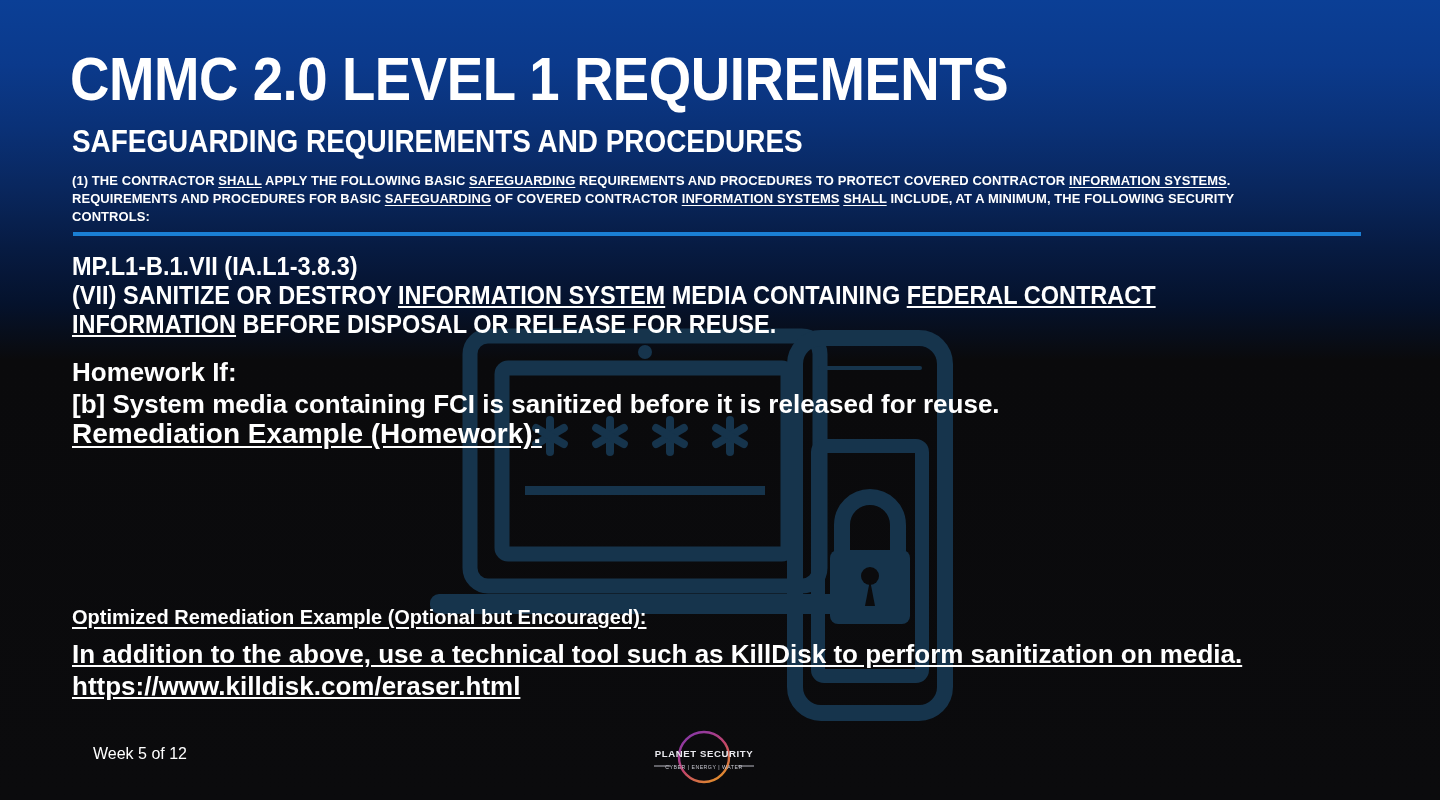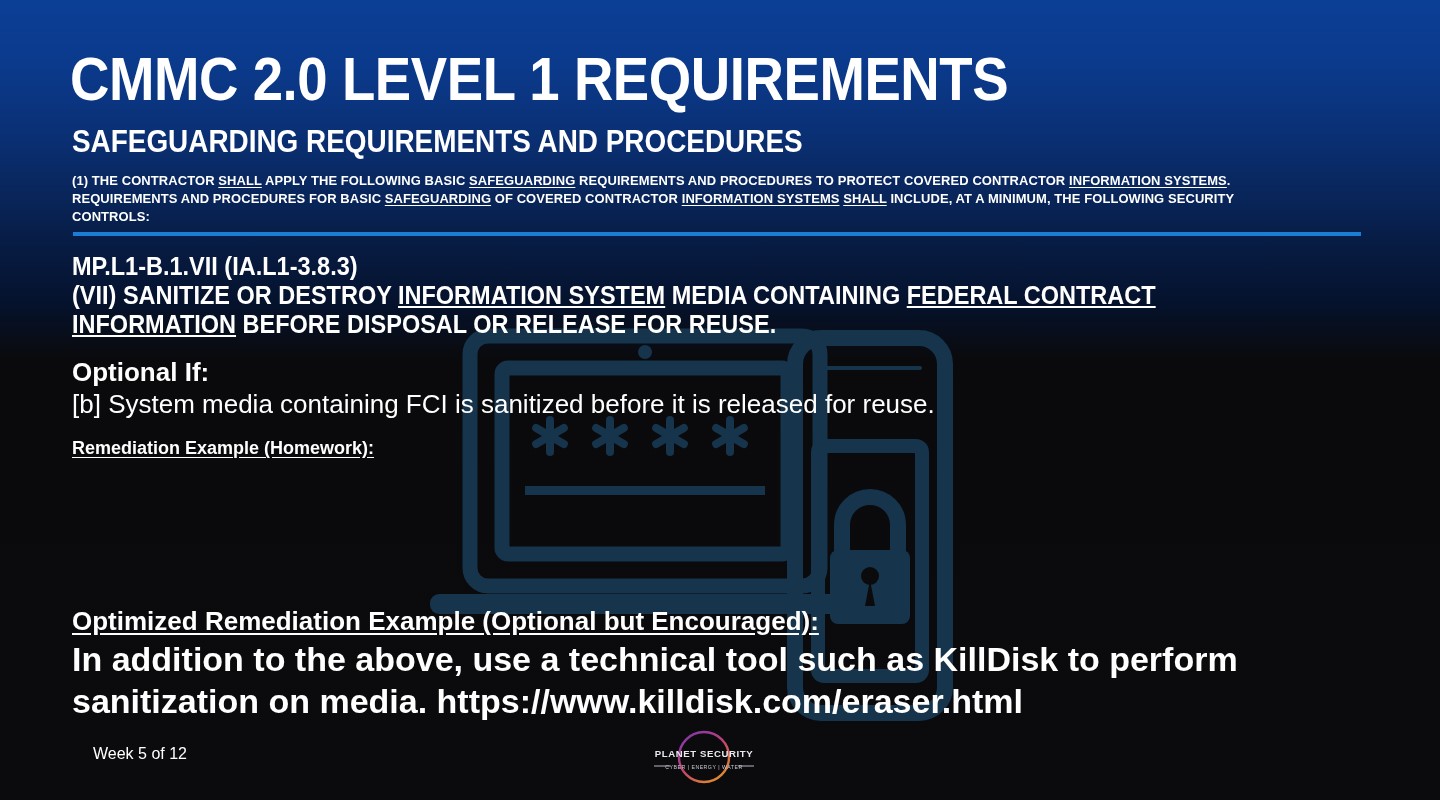--- a/index.html
+++ b/index.html
@@ -124,60 +124,61 @@
     font-size: 26px;
     font-weight: bold;
     white-space: nowrap;
   }
   #determine-body {
     position: absolute;
     left: 72px;
     top: 389px;
     width: 1290px;
     font-size: 26px;
-    font-weight: normal;
+    font-weight: bold;
     line-height: 1.18;
   }
   #rem-head {
     position: absolute;
     left: 72px;
-    top: 438px;
-    font-size: 18px;
+    top: 418px;
+    font-size: 28px;
     font-weight: bold;
     text-decoration: underline;
     text-underline-offset: 3px;
     white-space: nowrap;
   }
   #rem-body {
     position: absolute;
     left: 72px;
     top: 472px;
     width: 1300px;
     font-size: 26px;
     font-weight: bold;
     line-height: 1.23;
   }
   #opt-head {
     position: absolute;
     left: 72px;
     top: 606px;
-    font-size: 26px;
+    font-size: 20px;
     font-weight: bold;
     text-decoration: underline;
     text-underline-offset: 3px;
     white-space: nowrap;
   }
   #opt-body {
     position: absolute;
     left: 72px;
     top: 639px;
     width: 1300px;
-    font-size: 34px;
+    font-size: 26px;
     font-weight: bold;
     line-height: 1.23;
+    text-decoration: underline;
   }
   #footer-week {
     position: absolute;
     left: 93px;
     top: 745px;
     font-size: 16px;
     font-weight: normal;
     color: #ffffff;
     white-space: nowrap;
   }
@@ -259,21 +260,21 @@
     </div>
 
     <div id="divider"></div>
 
     <div id="control-id" class="cond">MP.L1-B.1.VII (IA.L1-3.8.3)</div>
 
     <div id="control-text" class="cond">
       <span>(VII) SANITIZE OR DESTROY </span><span class="u">INFORMATION SYSTEM</span><span> MEDIA CONTAINING </span><span class="u">FEDERAL CONTRACT INFORMATION</span><span> BEFORE DISPOSAL OR RELEASE FOR REUSE.</span>
     </div>
 
-    <div id="determine-head" class="cond">Optional If:</div>
+    <div id="determine-head" class="cond">Homework If:</div>
 
     <div id="determine-body" class="cond">[b] System media containing FCI is sanitized before it is released for reuse.</div>
 
     <div id="rem-head" class="cond">Remediation Example (Homework):</div>
 
     <div id="rem-body" class="cond">
     </div>
 
     <div id="opt-head" class="cond">Optimized Remediation Example (Optional but Encouraged):</div>
 

